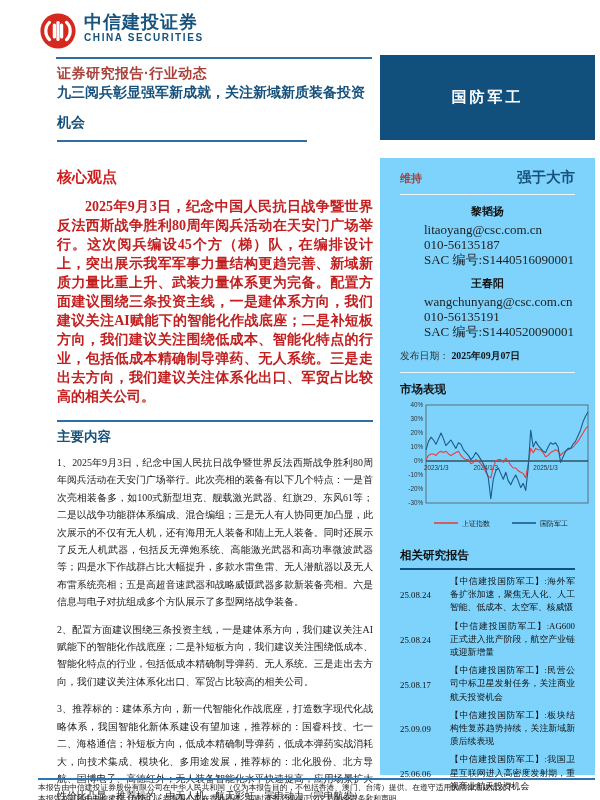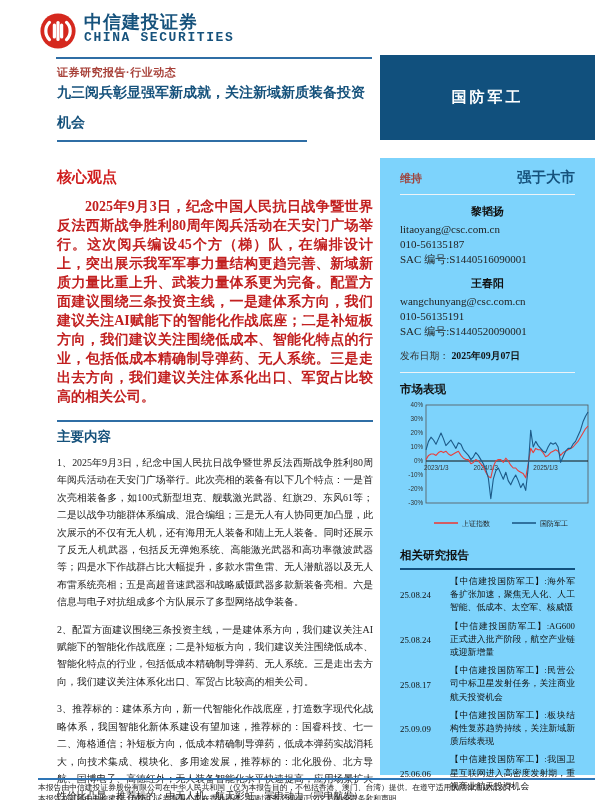--- a/index.html
+++ b/index.html
@@ -3,25 +3,25 @@
 <meta charset="utf-8">
 <style>
   html,body{margin:0;padding:0;background:#e8e8e8;}
   .page{position:relative;width:600px;height:800px;background:#ffffff;overflow:hidden;
         font-family:"Liberation Serif",serif;color:#1a1a1a;}
   
   .logo-row{position:absolute;left:39px;top:12px;display:flex;align-items:flex-start;}
   .logo-icon{width:38px;height:38px;margin-right:7px;}
   .brand-cn{font-family:"Liberation Sans",sans-serif;font-weight:bold;font-size:18px;
             color:#16527c;line-height:20px;letter-spacing:1px;}
-  .brand-en{font-family:Liberation Mono, monospace;font-weight:bold;font-size:13px;
+  .brand-en{font-family:Liberation Sans, sans-serif;font-weight:bold;font-size:10px;
             color:#16527c;letter-spacing:1.6px;line-height:11px;}
   .logo-divider{position:absolute;left:56px;top:57px;width:316px;height:2px;background:#2f6ea5;}
   .report-label{position:absolute;left:57px;top:65px;font-family:"Liberation Sans",sans-serif;
-            font-size:11px;font-weight:bold;color:#a8423a;letter-spacing:.5px;}
+            font-size:14px;font-weight:bold;color:#a8423a;letter-spacing:.5px;}
   .report-title{position:absolute;left:57px;top:77px;width:320px;
             font-family:"Liberation Sans",sans-serif;font-weight:bold;font-size:14px;
             line-height:30px;color:#16527c;}
   .title-underline{position:absolute;left:57px;top:140px;width:250px;height:2px;background:#2f6ea5;}
   .industry-box{position:absolute;left:380px;top:55px;width:215px;height:85px;background:#11507d;
             display:flex;align-items:center;justify-content:center;}
   .industry-box span{color:#fff;font-family:"Liberation Sans",sans-serif;font-size:15px;
             font-weight:bold;letter-spacing:3px;}
   
   .left-col{position:absolute;left:57px;top:168px;width:316px;}
@@ -35,21 +35,21 @@
   .main-para{font-size:9.9px;line-height:17.4px;text-align:justify;color:#1a1a1a;margin:0 0 10px 0;}
   
   .sidebar{position:absolute;left:380px;top:158px;width:215px;height:617px;background:#7dd3fc;
             box-sizing:border-box;padding:10px 20px;}
   .rating-row{display:flex;justify-content:space-between;align-items:baseline;
             border-bottom:1.5px solid #eef3f7;padding-bottom:7px;}
   .rating-action{font-family:"Liberation Sans",sans-serif;font-size:11px;font-weight:bold;color:#9e453e;}
   .rating-level{font-family:"Liberation Sans",sans-serif;font-size:14.5px;font-weight:bold;color:#16527c;}
   .analyst{margin-top:9px;}
   .analyst-name{font-family:"Liberation Sans",sans-serif;font-size:11px;font-weight:bold;color:#111;margin-bottom:3px;text-align:center;}
-  .analyst-line{font-size:11px;line-height:15px;color:#222;}
+  .analyst-line{font-size:13px;line-height:15px;color:#222;margin-left:24px;}
   .publish-row{margin-top:11px;font-size:9.8px;color:#333;border-bottom:1.5px solid #eef3f7;padding-bottom:9px;}
   .publish-row b{color:#111;}
   .side-heading{font-family:"Liberation Sans",sans-serif;font-size:11.5px;font-weight:bold;color:#111;margin-top:9px;}
   .chart-wrap{margin-top:4px;}
   .related-list{border-top:2px solid #11507d;margin-top:5px;padding-top:5px;}
   .related-item{display:flex;margin-bottom:5px;align-items:center;}
   .related-date{width:50px;flex:none;font-size:8.8px;color:#111;padding-top:1px;}
   .related-title{font-size:8.8px;line-height:13.2px;color:#111;text-align:justify;}
   
   .footer-line{position:absolute;left:38px;top:778px;width:557px;height:2px;background:#2e75b6;}

